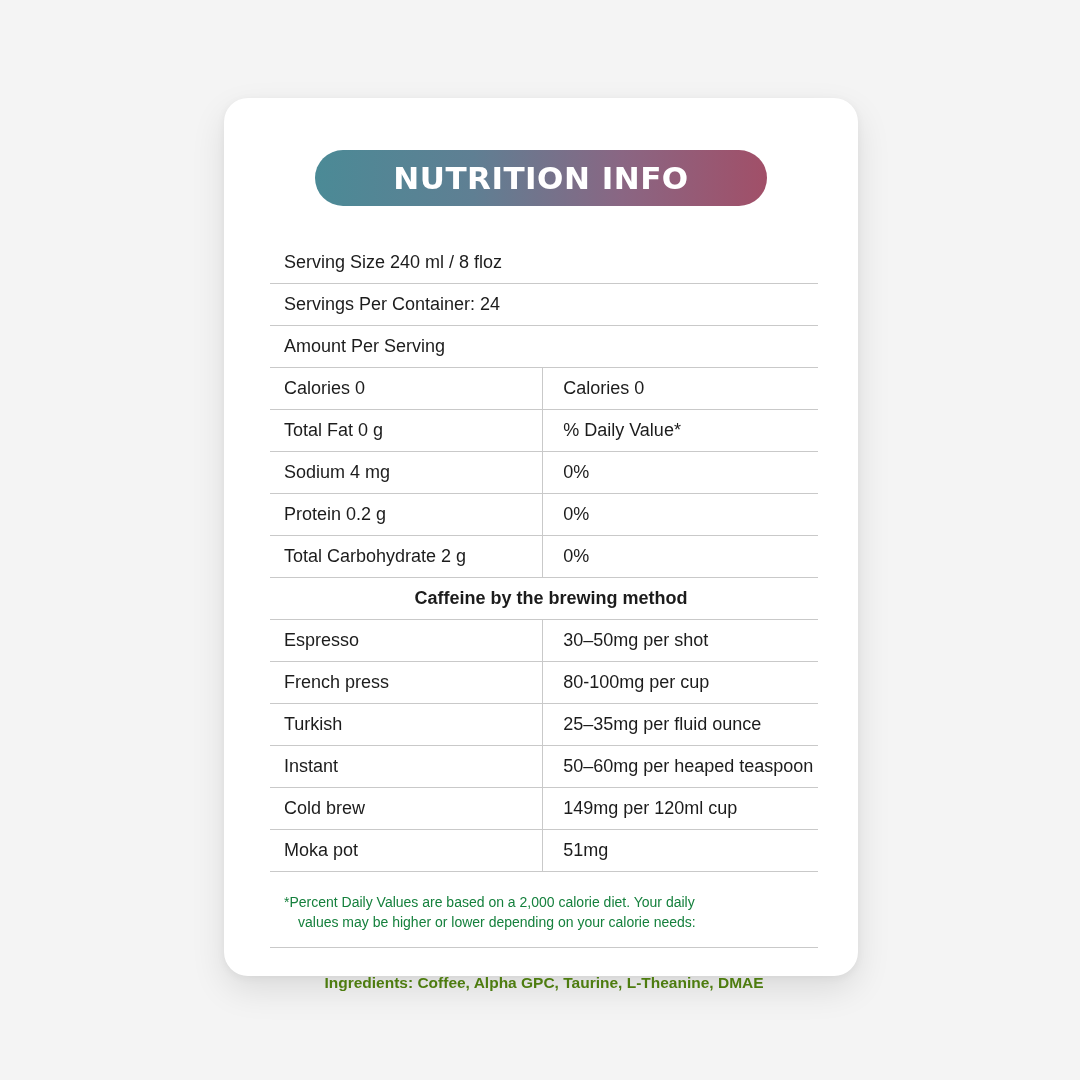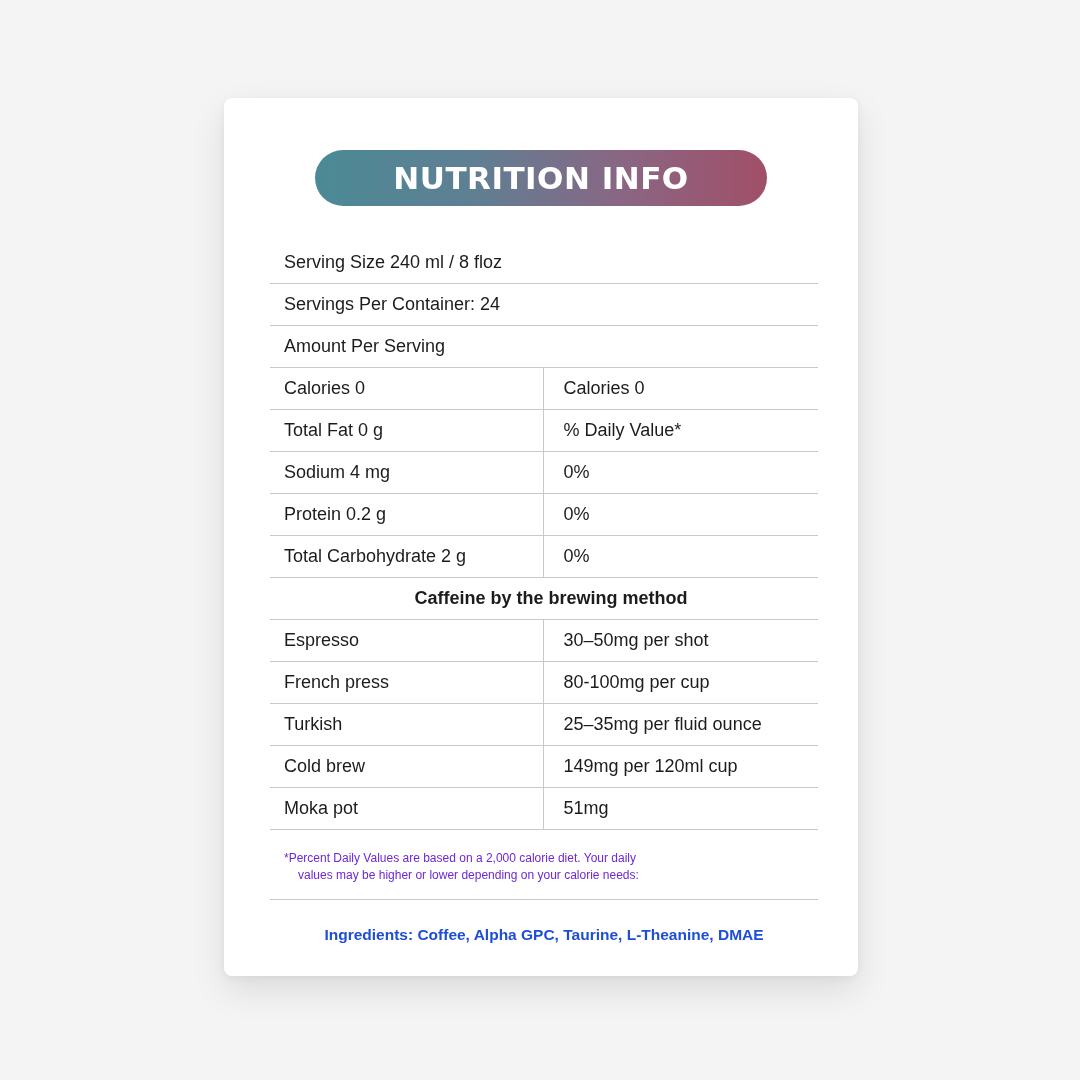--- a/index.html
+++ b/index.html
@@ -21,21 +21,21 @@
     align-items: flex-start;
     justify-content: center;
   }
   .card {
     position: absolute;
     left: 224px;
     top: 98px;
     width: 634px;
     height: 878px;
     background: #ffffff;
-    border-radius: 8px;
+    border-radius: 24px;
     box-shadow: 0 14px 34px rgba(0,0,0,0.10), 0 2px 8px rgba(0,0,0,0.05);
     box-sizing: border-box;
     padding: 0;
   }
   .title-wrap {
     display: flex;
     justify-content: center;
     padding-top: 52px;
   }
   .title-pill {
@@ -76,38 +76,38 @@
     width: 274px;
     padding-left: 20px;
   }
   .bold-row td {
     font-weight: bold;
     text-align: center;
   }
   .footnote {
     margin: 14px 46px 0 46px;
     width: 548px;
-    font-size: 12px;
-    color: #6d28d9;
+    font-size: 14px;
+    color: #15803d;
     line-height: 1.45;
     padding: 6px 0 14px 14px;
     border-bottom: 1px solid #c9c9c9;
     box-sizing: border-box;
   }
   .footnote .l2 {
     display: block;
     padding-left: 14px;
   }
   .ingredients {
     margin: 26px 46px 0 46px;
     width: 548px;
     text-align: center;
     font-size: 15.5px;
     font-weight: bold;
-    color: #1d4ed8;
+    color: #4d7c0f;
   }
 </style>
 </head>
 <body>
 
 <div class="stage">
   <div class="card">
 
     <div class="title-wrap">
       <div class="title-pill">
@@ -158,20 +158,24 @@
         </tr>
         <tr class="split">
           <td class="left">French press</td>
           <td class="right">80-100mg per cup</td>
         </tr>
         <tr class="split">
           <td class="left">Turkish</td>
           <td class="right">25–35mg per fluid ounce</td>
         </tr>
         <tr class="split">
+          <td class="left">Instant</td>
+          <td class="right">50–60mg per heaped teaspoon</td>
+        </tr>
+        <tr class="split">
           <td class="left">Cold brew</td>
           <td class="right">149mg per 120ml cup</td>
         </tr>
         <tr class="split">
           <td class="left">Moka pot</td>
           <td class="right">51mg</td>
         </tr>
       </tbody>
     </table>
 

